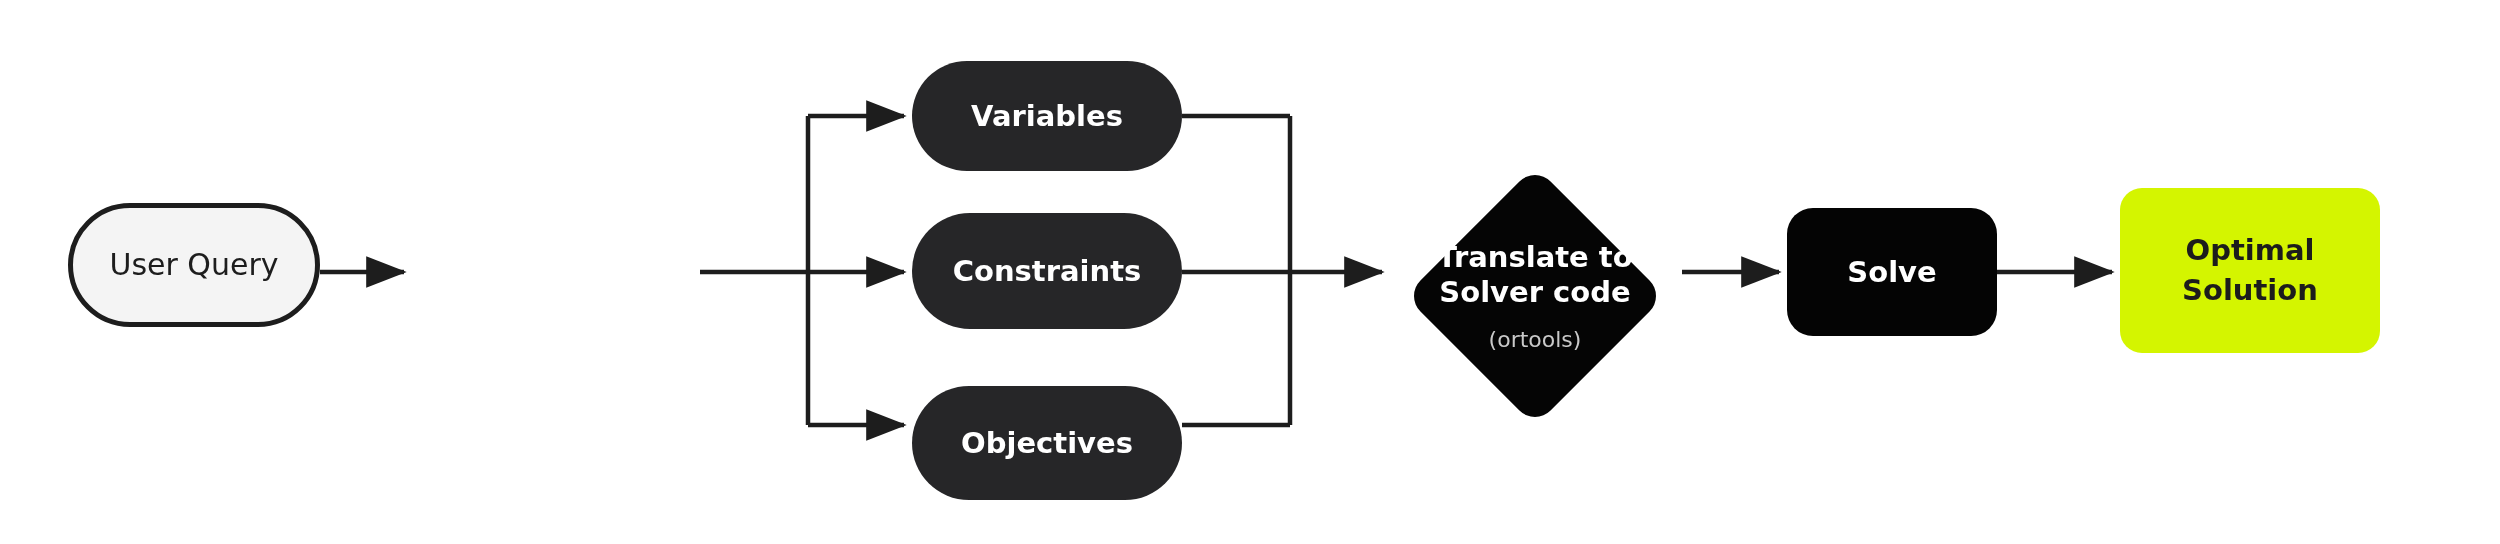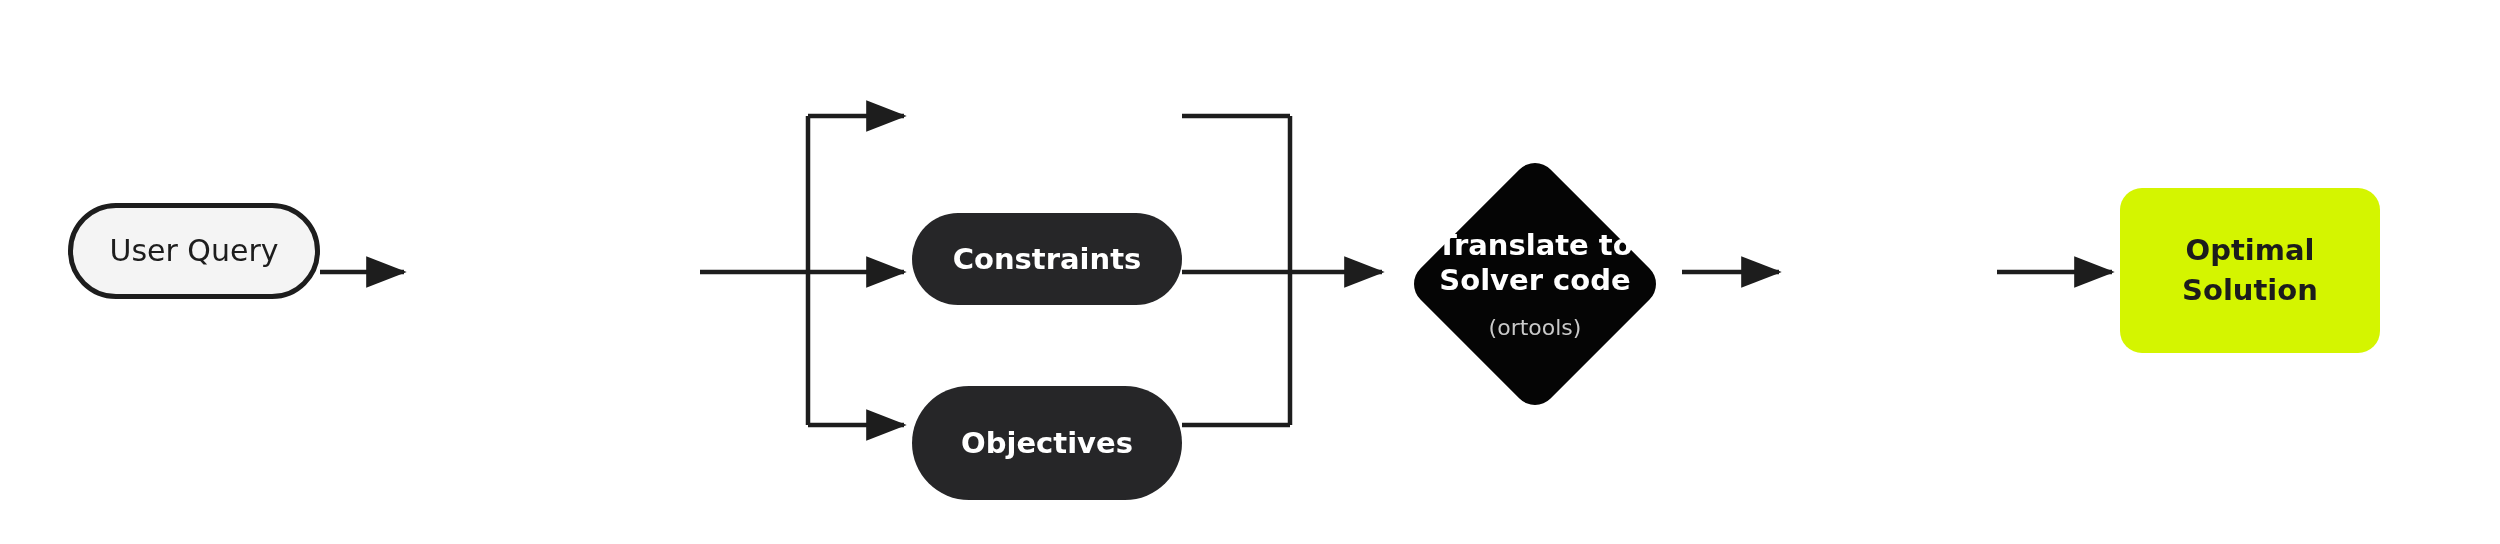--- a/index.html
+++ b/index.html
@@ -37,21 +37,21 @@
     box-sizing: border-box;
   }
   .node-label {
     line-height: 1.18;
     white-space: pre-line;
   }
 
   
   .n-userquery {
     left: 68px; top: 203px;
-    width: 252px; height: 96px;
+    width: 252px; height: 124px;
     background: #f4f4f4;
     border: 5px solid #1d1d1d;
     border-radius: 66px;
   }
   .n-userquery .node-label {
     color: #1d1d1d;
     font-size: 30px;
     font-weight: 400;
   }
 
@@ -81,21 +81,21 @@
   .n-llm .diamond-shape {
     width: 204px; height: 204px;
     left: 42px; top: 18px;
   }
   .n-llm .diamond-text .node-label {
     font-size: 30px;
     font-weight: 400;
   }
 
   
-  .n-translate { left: 1388px; top: 156px; width: 294px; height: 256px; }
+  .n-translate { left: 1388px; top: 168px; width: 294px; height: 256px; }
   .n-translate .diamond-shape {
     width: 184px; height: 184px;
     left: 55px; top: 36px;
   }
   .n-translate .diamond-text .node-label {
     font-size: 29px;
     font-weight: 600;
   }
   .n-translate .node-sublabel {
     font-size: 22px;
@@ -108,21 +108,21 @@
   .pill {
     background: #262628;
     border-radius: 60px;
   }
   .pill .node-label {
     color: #ffffff;
     font-size: 29px;
     font-weight: 600;
   }
   .n-variables   { left: 912px; top: 61px;  width: 270px; height: 110px; }
-  .n-constraints { left: 912px; top: 213px; width: 270px; height: 92px; }
+  .n-constraints { left: 912px; top: 213px; width: 270px; height: 116px; }
   .n-objectives  { left: 912px; top: 370px; width: 270px; height: 114px; margin-top: 16px; }
 
   
   .n-solve {
     left: 1787px; top: 208px;
     width: 210px; height: 128px;
     background: #040404;
     border-radius: 26px;
   }
   .n-solve .node-label {
@@ -183,37 +183,43 @@
 
       <line x1="1997" y1="272" x2="2112" y2="272" marker-end="url(#arrowhead)"></line>
     </g>
   </svg>
 
   <div class="node n-userquery">
     <div class="node-label">User Query</div>
   </div>
 
 
+  <div class="node pill n-variables">
+    <div class="node-label">Variables</div>
+  </div>
 
   <div class="node pill n-constraints">
     <div class="node-label">Constraints</div>
   </div>
 
   <div class="node pill n-objectives">
     <div class="node-label">Objectives</div>
   </div>
 
   <div class="diamond-wrap n-translate">
     <div class="diamond-shape"></div>
     <div class="diamond-text">
       <div class="node-label">Translate to
 Solver code</div>
       <div class="node-sublabel">(ortools)</div>
     </div>
   </div>
 
+  <div class="node n-solve">
+    <div class="node-label">Solve</div>
+  </div>
 
   <div class="node n-optimal">
     <div class="node-label">Optimal
 Solution</div>
   </div>
 
 </div>
 
 </body></html>

